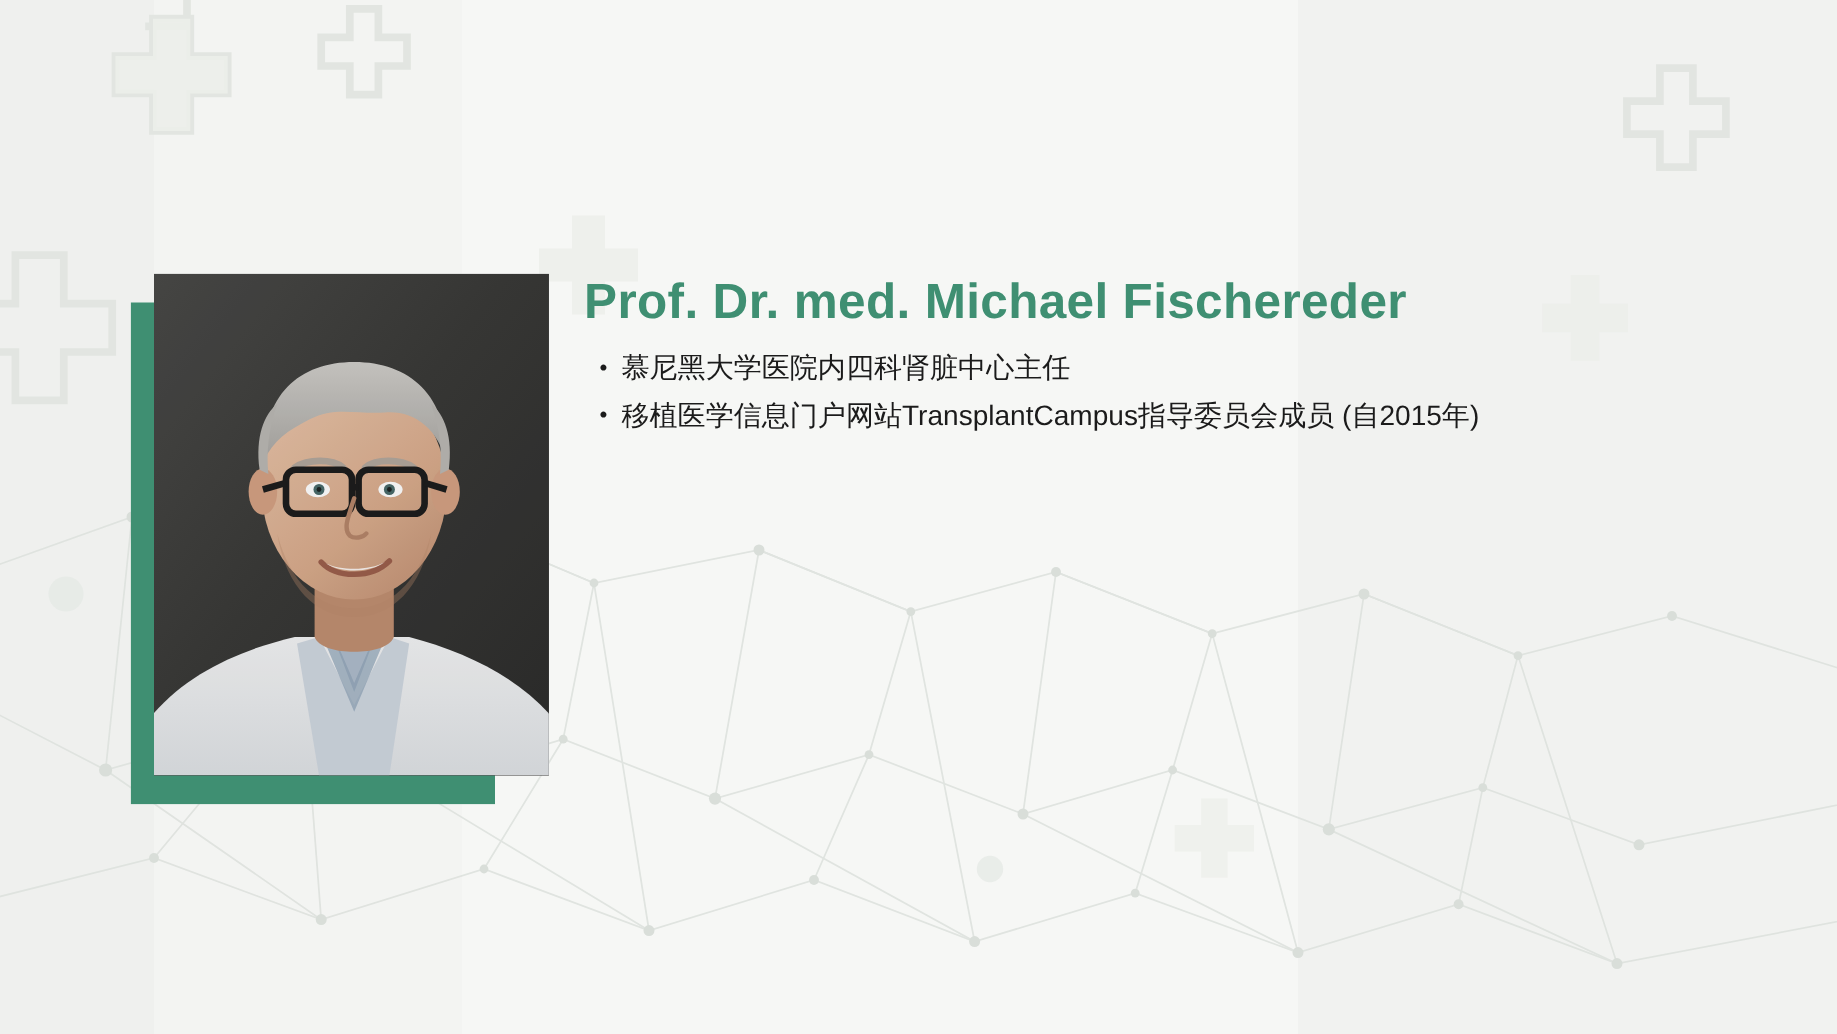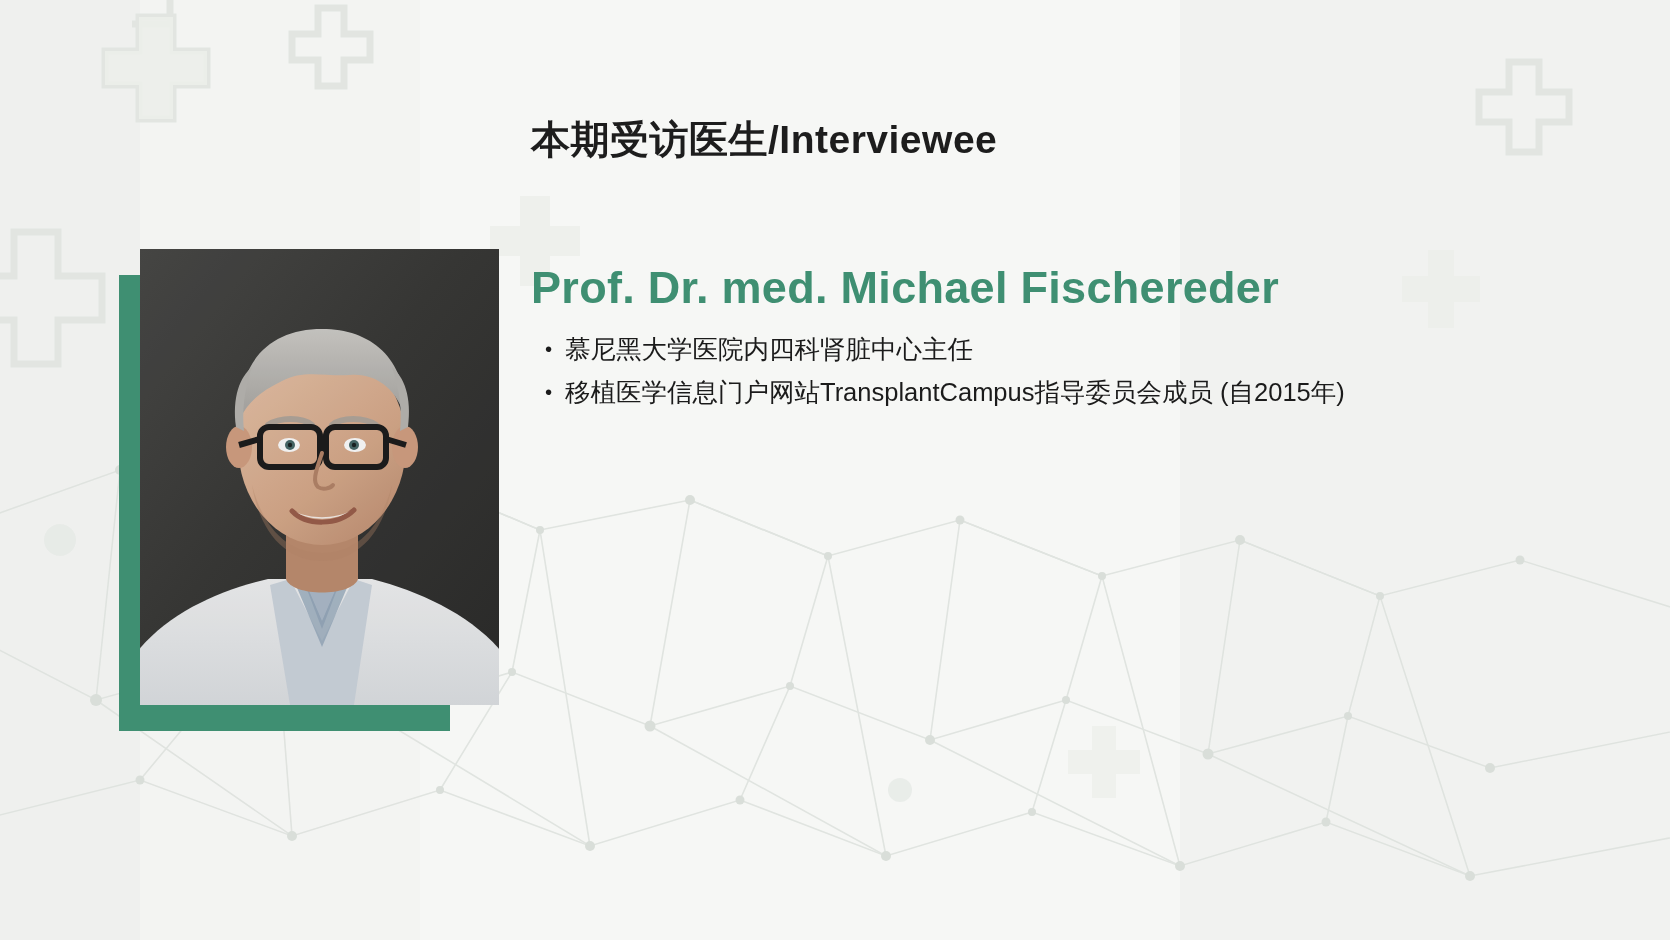--- a/index.html
+++ b/index.html
@@ -75,21 +75,21 @@
     background: #3b3b3b;
   }
   #portrait svg {
     display: block;
   }
 
   
   #profile {
     position: absolute;
     left: 531px;
-    top: 262px;
+    top: 248px;
     width: 1110px;
   }
   #doctor-name {
     font-size: 45px;
     font-weight: bold;
     color: #3f8f72;
     letter-spacing: 0.3px;
     white-space: nowrap;
     line-height: 1.15;
     margin: 0 0 14px 0;
@@ -209,21 +209,20 @@
         </g>
         <g fill="#e6eae6" opacity="0.8">
           <circle cx="60" cy="540" r="16"></circle>
           <circle cx="212" cy="508" r="10"></circle>
           <circle cx="900" cy="790" r="12"></circle>
         </g>
       </g>
     </svg>
   </div>
 
-  <div id="header-title">本期受访医生/Interviewee</div>
 
   <div id="photo-block">
     <div id="photo-frame"></div>
     <div id="portrait">
       <svg width="359" height="456" viewBox="0 0 359 456" xmlns="http://www.w3.org/2000/svg">
         <defs>
           <linearGradient id="bgGrad" x1="0" y1="0" x2="1" y2="1">
             <stop offset="0%" stop-color="#4a4a48"></stop>
             <stop offset="45%" stop-color="#3a3a38"></stop>
             <stop offset="100%" stop-color="#2c2c2b"></stop>

